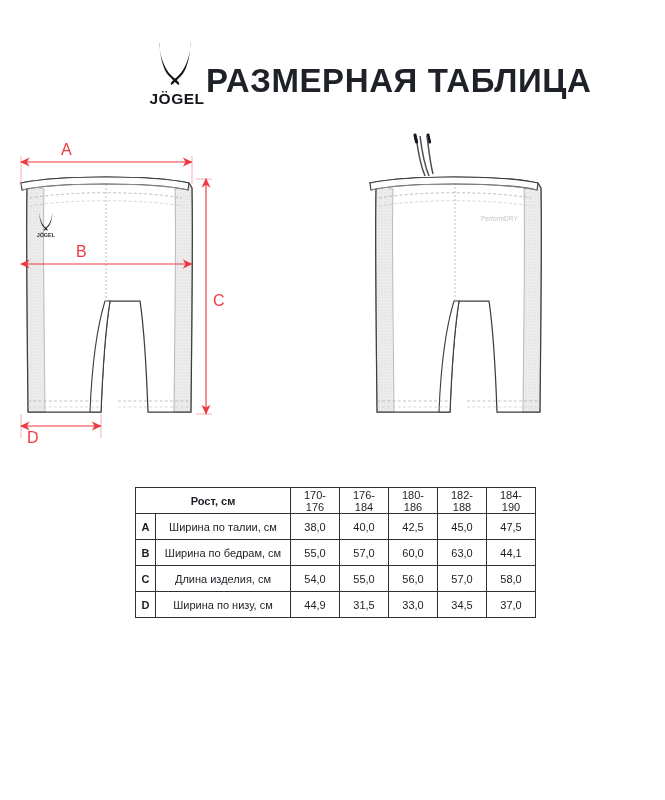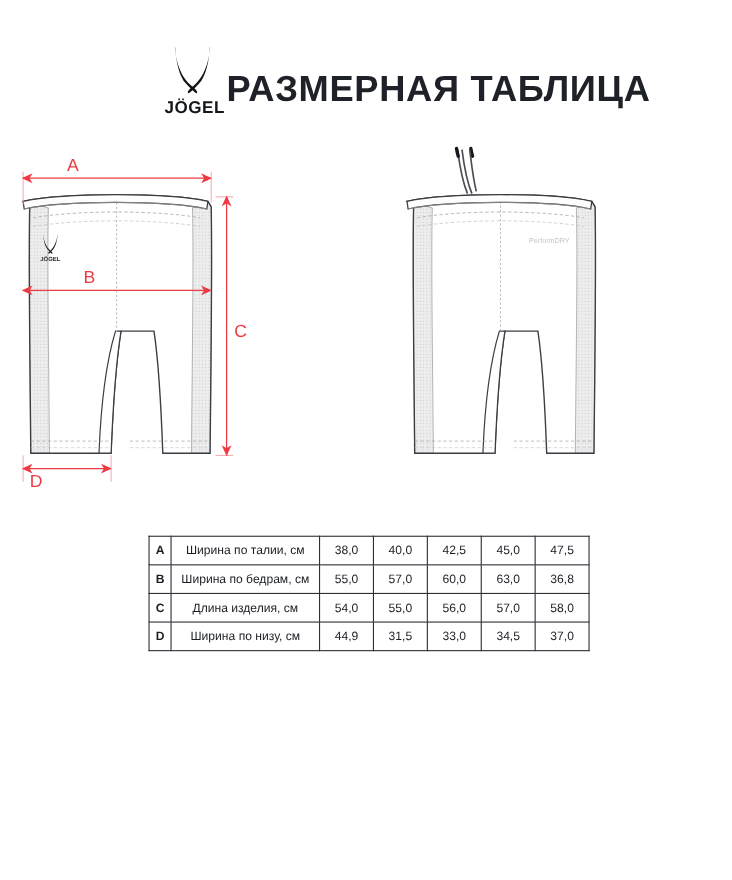--- a/index.html
+++ b/index.html
@@ -289,38 +289,46 @@
     <colgroup>
       <col class="c-letter">
         <col class="c-desc">
       <col class="c-size">
         <col class="c-size">
         <col class="c-size">
         <col class="c-size">
         <col class="c-size">
     </colgroup>
     <tbody>
+      <tr>
+        <td class="hdr-label" colspan="2">Рост, см</td>
+        <td class="val-cell">170-176</td>
+        <td class="val-cell">176-184</td>
+        <td class="val-cell">180-186</td>
+        <td class="val-cell">182-188</td>
+        <td class="val-cell">184-190</td>
+      </tr>
 
       <tr>
         <td class="letter-cell">A</td>
         <td class="desc-cell">Ширина по талии, см</td>
         <td class="val-cell">38,0</td>
         <td class="val-cell">40,0</td>
         <td class="val-cell">42,5</td>
         <td class="val-cell">45,0</td>
         <td class="val-cell">47,5</td>
       </tr>
       <tr>
         <td class="letter-cell">B</td>
         <td class="desc-cell">Ширина по бедрам, см</td>
         <td class="val-cell">55,0</td>
         <td class="val-cell">57,0</td>
         <td class="val-cell">60,0</td>
         <td class="val-cell">63,0</td>
-        <td class="val-cell">36,8</td>
+        <td class="val-cell">44,1</td>
       </tr>
       <tr>
         <td class="letter-cell">C</td>
         <td class="desc-cell">Длина изделия, см</td>
         <td class="val-cell">54,0</td>
         <td class="val-cell">55,0</td>
         <td class="val-cell">56,0</td>
         <td class="val-cell">57,0</td>
         <td class="val-cell">58,0</td>
       </tr>

